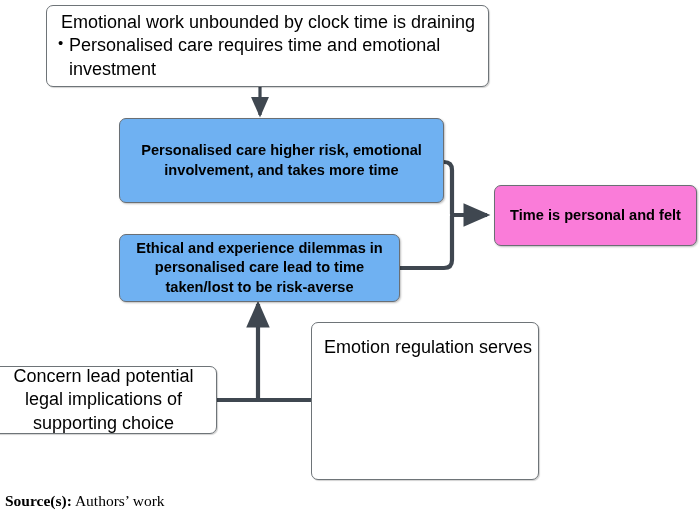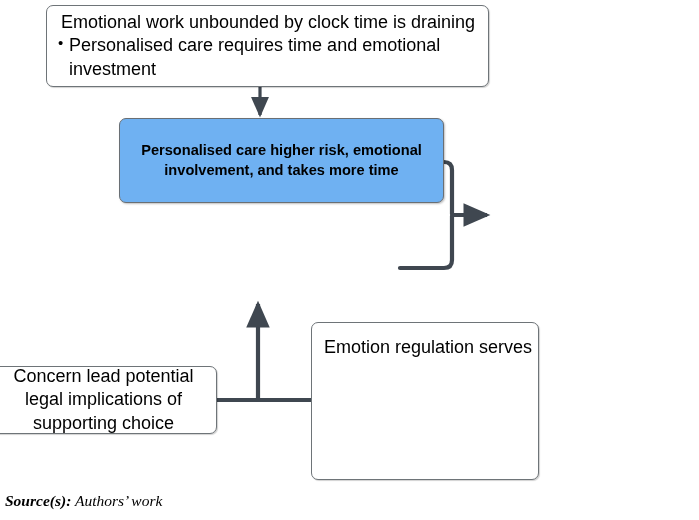--- a/index.html
+++ b/index.html
@@ -85,21 +85,20 @@
 
   
   .caption {
     position: absolute;
     left: 5px;
     top: 492px;
     font-family: "Liberation Serif", serif;
     font-size: 15.5px;
     color: #000000;
     white-space: nowrap;
-    font-style: italic;
   }
   .caption b { font-weight: bold; }
 </style>
 </head>
 <body>
 
 <div id="canvas">
 
   <svg class="edge-layer" viewBox="0 0 699 520" width="699" height="520">
     <defs>
@@ -127,21 +126,27 @@
     <div class="title">Emotional work unbounded by clock time is draining</div>
     <ul>
       <li>Personalised care requires time and emotional investment</li>
     </ul>
   </div>
 
   <div class="node fillbox" style="left:119px; top:118px; width:325px; height:85px; background:#6FB1F2; padding:0 12px;">
     <div>Personalised care higher risk, emotional involvement, and takes more time</div>
   </div>
 
+  <div class="node fillbox" style="left:119px; top:234px; width:281px; height:68px; background:#6FB1F2; padding:0 10px;">
+    <div>Ethical and experience dilemmas in personalised care lead to time taken/lost to be risk-averse</div>
+  </div>
 
+  <div class="node fillbox" style="left:494px; top:185px; width:203px; height:61px; background:#FA7CD9; padding:0 10px;">
+    <div>Time is personal and felt</div>
+  </div>
 
   <div class="node plainbox" style="left:-10px; top:366px; width:227px; height:68px; padding:0 10px; text-align:center;">
     <div>Concern lead potential legal implications of supporting choice</div>
   </div>
 
   <div class="node plainbox" style="left:311px; top:322px; width:228px; height:158px; padding:13px 8px 5px 12px; justify-content:flex-start;">
     <div class="title">Emotion regulation serves</div>
   </div>
 
   <div class="caption">

